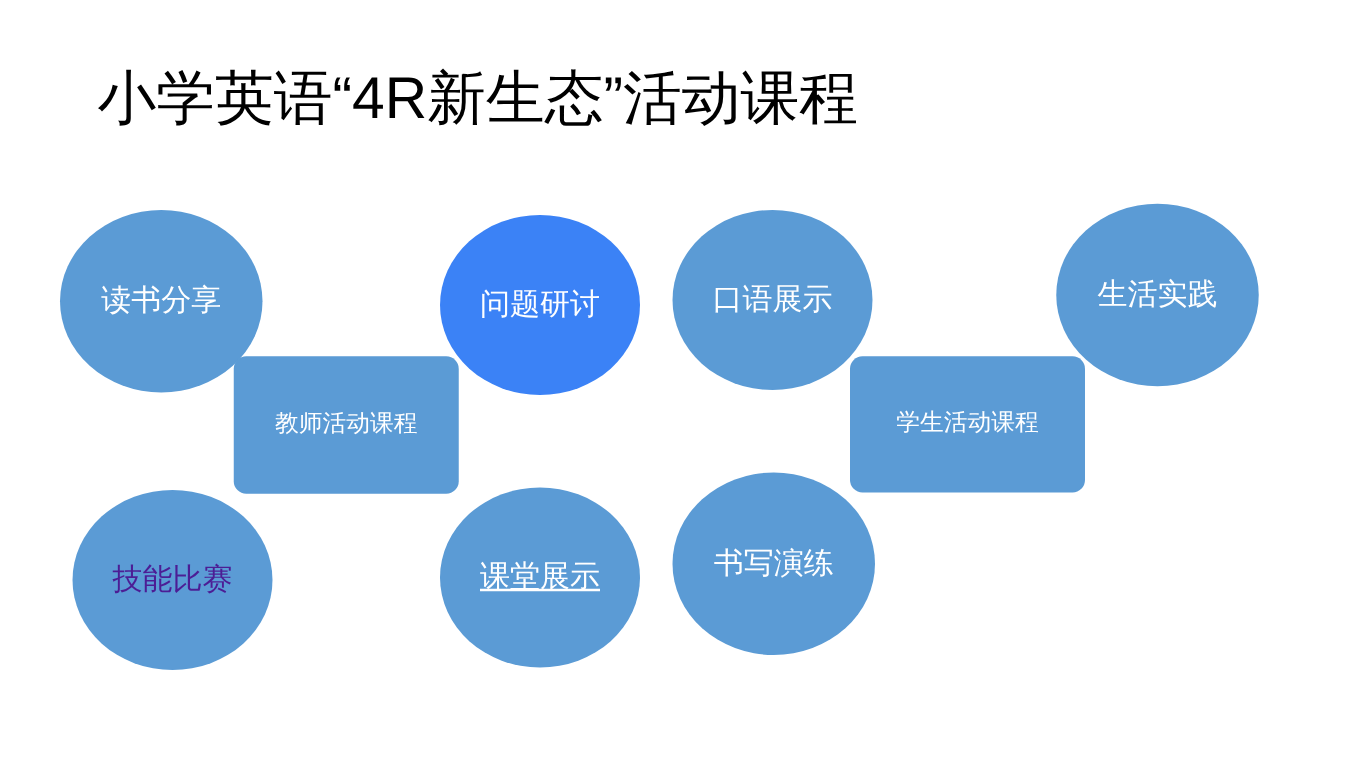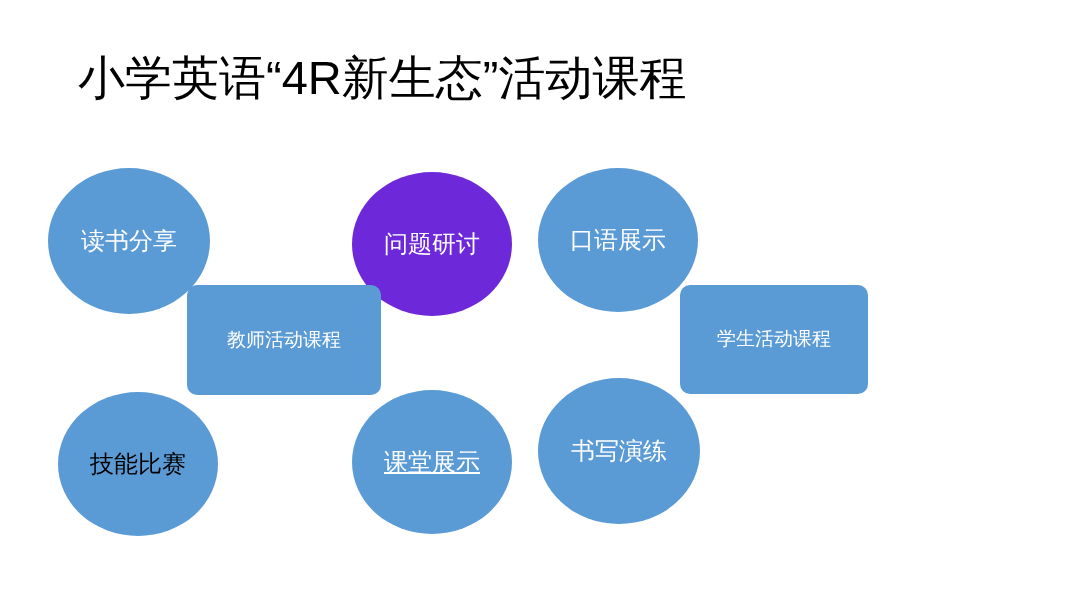--- a/index.html
+++ b/index.html
@@ -55,59 +55,62 @@
   }
   .node-label {
     display: block;
     pointer-events: none;
   }
   
   #circle-reading-share   { left: 48px;  top: 168px; width: 162px; height: 146px; }
   #circle-issue-seminar   { left: 352px; top: 172px; width: 160px; height: 144px; }
   #circle-skill-contest   { left: 58px;  top: 392px; width: 160px; height: 144px; }
   #circle-class-display   { left: 352px; top: 390px; width: 160px; height: 144px; }
-  #rect-teacher-course    { left: 187px; top: 285px; width: 194px; height: 110px; }
+  #rect-teacher-course    { left: 187px; top: 285px; width: 180px; height: 110px; }
   
   #circle-oral-display    { left: 538px; top: 168px; width: 160px; height: 144px; }
   #circle-life-practice   { left: 845px; top: 163px; width: 162px; height: 146px; }
   #circle-writing-drill   { left: 538px; top: 378px; width: 162px; height: 146px; }
   #circle-game-fun        { left: 845px; top: 383px; width: 162px; height: 146px; }
   #rect-student-course    { left: 680px; top: 285px; width: 188px; height: 109px; justify-content: center; }
 </style>
 </head>
 <body>
 
 <div id="slide" style="background: rgb(255, 255, 255);">
 
   <div id="slide-title" style="color: rgb(0, 0, 0);">小学英语“4R新生态”活动课程</div>
 
   <div class="node circle" id="circle-reading-share" style="background: rgb(91, 155, 213); color: rgb(255, 255, 255);">
     <span class="node-label">读书分享</span>
   </div>
 
-  <div class="node circle" id="circle-issue-seminar" style="background: #6d28d9; color: rgb(255, 255, 255);">
+  <div class="node circle" id="circle-issue-seminar" style="background: #3b82f6; color: rgb(255, 255, 255);">
     <span class="node-label">问题研讨</span>
   </div>
 
-  <div class="node circle" id="circle-skill-contest" style="background: rgb(91, 155, 213); color: #000000;">
+  <div class="node circle" id="circle-skill-contest" style="background: rgb(91, 155, 213); color: #4c1d95;">
     <span class="node-label">技能比赛</span>
   </div>
 
   <div class="node circle" id="circle-class-display" style="background: rgb(91, 155, 213); color: rgb(255, 255, 255); text-decoration: underline;">
     <span class="node-label">课堂展示</span>
   </div>
 
   <div class="node roundrect" id="rect-teacher-course" style="background: rgb(91, 155, 213); color: rgb(255, 255, 255);">
     <span class="node-label">教师活动课程</span>
   </div>
 
   <div class="node circle" id="circle-oral-display" style="background: rgb(91, 155, 213); color: rgb(255, 255, 255);">
     <span class="node-label">口语展示</span>
   </div>
 
+  <div class="node circle" id="circle-life-practice" style="background: rgb(91, 155, 213); color: rgb(255, 255, 255);">
+    <span class="node-label">生活实践</span>
+  </div>
 
   <div class="node circle" id="circle-writing-drill" style="background: rgb(91, 155, 213); color: rgb(255, 255, 255);">
     <span class="node-label">书写演练</span>
   </div>
 
 
   <div class="node roundrect" id="rect-student-course" style="background: rgb(91, 155, 213); color: rgb(255, 255, 255);">
     <span class="node-label">学生活动课程</span>
   </div>
 

